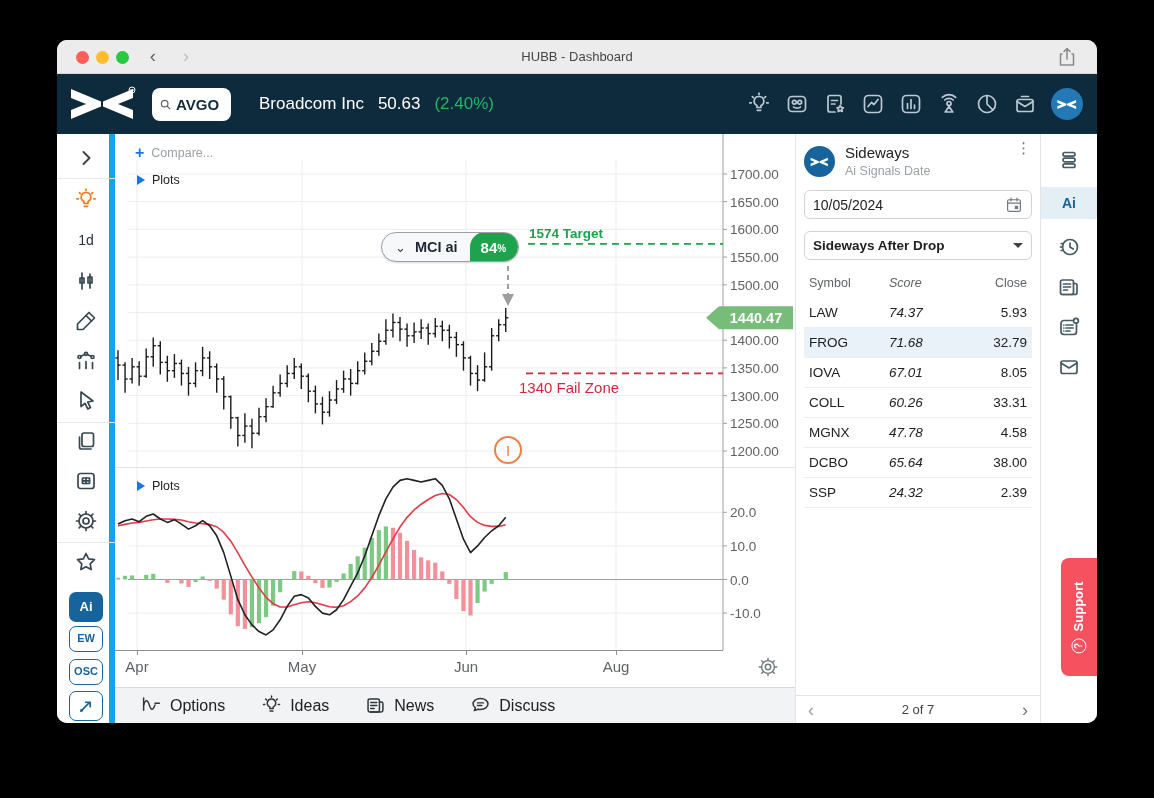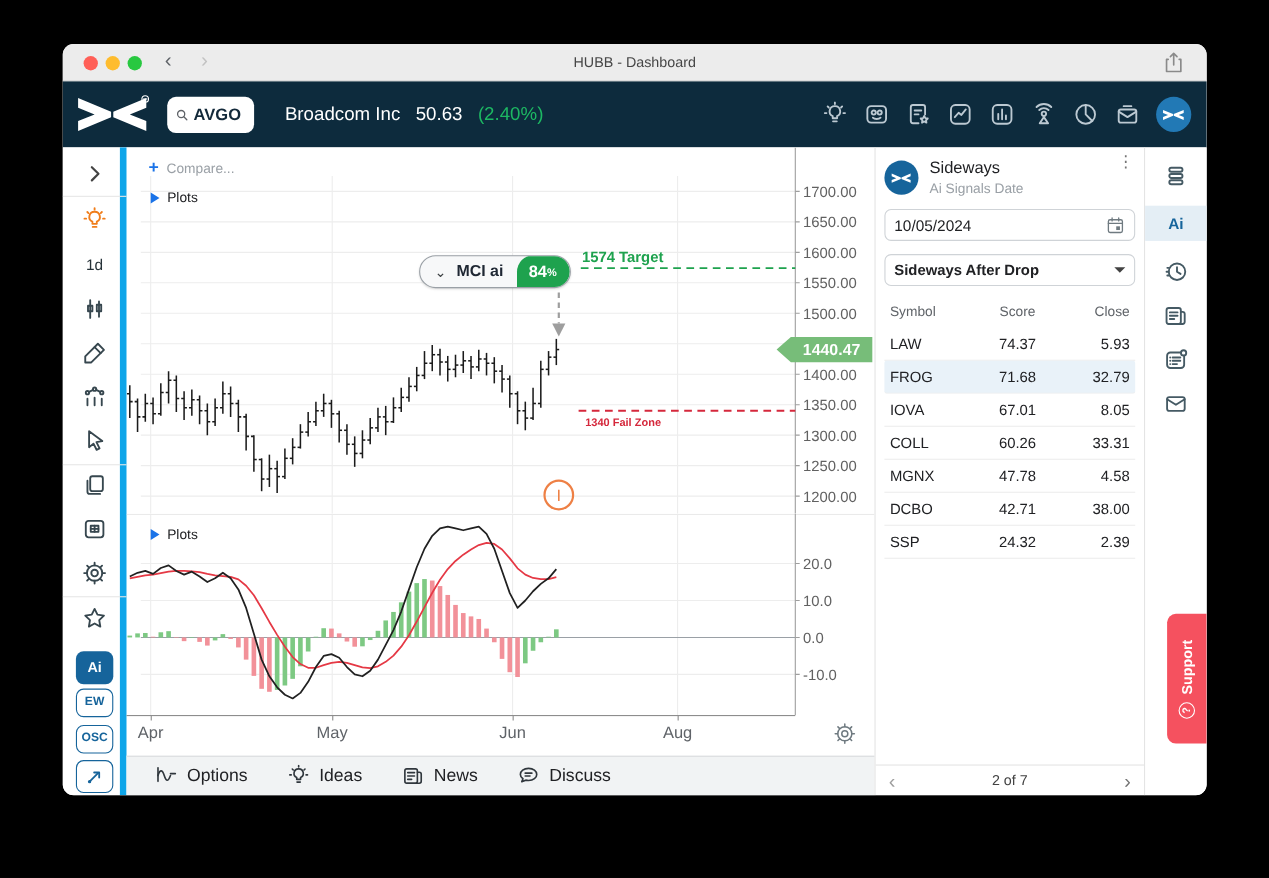--- a/index.html
+++ b/index.html
@@ -53,21 +53,21 @@
   .cmp-plus{color:#1a73e8;font-size:16px;font-weight:bold;line-height:12px;}
   .cmp-txt{color:#9aa0a6;}
   .plots-tri{width:0;height:0;border-left:8px solid #1a73e8;border-top:5px solid transparent;border-bottom:5px solid transparent;}
   .plots-txt{color:#202124;}
   .mci-pill{position:absolute;left:266px;top:98px;height:30px;border:1.5px solid #9aa0a6;background:#f7f8f9;border-radius:16px;display:flex;align-items:center;overflow:hidden;box-shadow:0 1px 2px rgba(0,0,0,.15);}
   .mci-chev{margin-left:13px;color:#3c4043;font-size:13px;}
   .mci-name{margin:0 12px 0 9px;font-size:14.5px;font-weight:600;color:#1f2733;}
   .mci-score{height:30px;background:#1ea24e;color:#fff;display:flex;align-items:center;padding:0 12px 0 11px;font-size:15px;font-weight:bold;border-radius:16px 16px 16px 0;}
   .mci-score .pct{font-size:10px;margin-top:3px;}
   .anno-target{position:absolute;left:414px;top:92px;color:#1ea24e;font-weight:bold;font-size:13.5px;}
-  .anno-fail{position:absolute;left:417px;top:245px;color:#d5283c;font-weight:bold;font-size:10px;}
+  .anno-fail{position:absolute;left:404px;top:245px;color:#d5283c;font-weight:normal;font-size:15px;}
   .info-circ{position:absolute;left:379px;top:302px;width:28px;height:28px;border:2px solid #ee8045;border-radius:50%;color:#ee8045;font-size:15px;display:flex;align-items:center;justify-content:center;}
   
   .bottombar{height:36px;background:#f1f3f4;border-top:1px solid #d9dbde;display:flex;align-items:center;gap:36px;padding-left:26px;flex:none;}
   .bitem{display:flex;align-items:center;gap:8px;font-size:16px;color:#202124;}
   .bic{width:21px;height:21px;color:#30373d;}
   
   .rpanel{width:245px;flex:none;border-left:1px solid #e4e4e4;position:relative;padding:10px 8px 0 8px;}
   .rhead{display:flex;align-items:flex-start;gap:10px;position:relative;}
   .ravatar{width:31px;height:31px;border-radius:50%;background:#16649b;display:flex;align-items:center;justify-content:center;flex:none;margin-top:2px;}
   .rtitle{font-size:15px;color:#202124;}
@@ -76,21 +76,21 @@
   .field{margin-top:12px;height:29px;border:1px solid #cfd3d7;border-radius:6px;display:flex;align-items:center;justify-content:space-between;padding:0 8px;}
   .field .val{font-size:14px;color:#202124;}
   .select .val{font-weight:bold;font-size:13.5px;}
   .caret{width:0;height:0;border-top:5px solid #424242;border-left:5px solid transparent;border-right:5px solid transparent;}
   .rtable{margin-top:8px;}
   .trow,.thead{display:flex;height:30px;align-items:center;border-bottom:1px solid #ededed;padding:0 5px;}
   .thead{color:#5f6368;font-size:12.5px;border-bottom:none;}
   .trow{font-size:13.5px;color:#202124;}
   .trow.sel{background:#e9f2f9;border-radius:2px;}
   .c1{flex:1;text-align:left;}
-  .c2{width:72px;text-align:center;}
+  .c2{width:72px;text-align:left;font-style:italic;}
   .c3{width:66px;text-align:right;}
   .pagebar{position:absolute;left:0;right:0;bottom:0;height:28px;border-top:1px solid #e4e4e4;display:flex;align-items:center;justify-content:space-between;padding:0 12px;}
   .pgchev{font-size:18px;color:#9e9e9e;line-height:20px;}
   .pgtxt{font-size:13px;color:#424242;}
   
   .rsidebar{width:57px;flex:none;border-left:1px solid #e4e4e4;position:relative;display:flex;flex-direction:column;align-items:center;}
   .ric{width:24px;height:24px;color:#455a64;}
   .rsidebar .ric{margin-top:16px;}
   .rsidebar .first{margin-top:14px;}
   .aitab{width:100%;height:32px;margin-top:15px;background:#e4eef5;color:#16649b;font-weight:bold;font-size:14px;display:flex;align-items:center;justify-content:center;}
@@ -779,21 +779,21 @@
                 <span class="c2">60.26</span>
                 <span class="c3">33.31</span>
               </div>
               <div class="trow">
                 <span class="c1">MGNX</span>
                 <span class="c2">47.78</span>
                 <span class="c3">4.58</span>
               </div>
               <div class="trow">
                 <span class="c1">DCBO</span>
-                <span class="c2">42.71</span>
+                <span class="c2">65.64</span>
                 <span class="c3">38.00</span>
               </div>
               <div class="trow">
                 <span class="c1">SSP</span>
                 <span class="c2">24.32</span>
                 <span class="c3">2.39</span>
               </div>
             </div>
         </div>
         <div class="pagebar">

